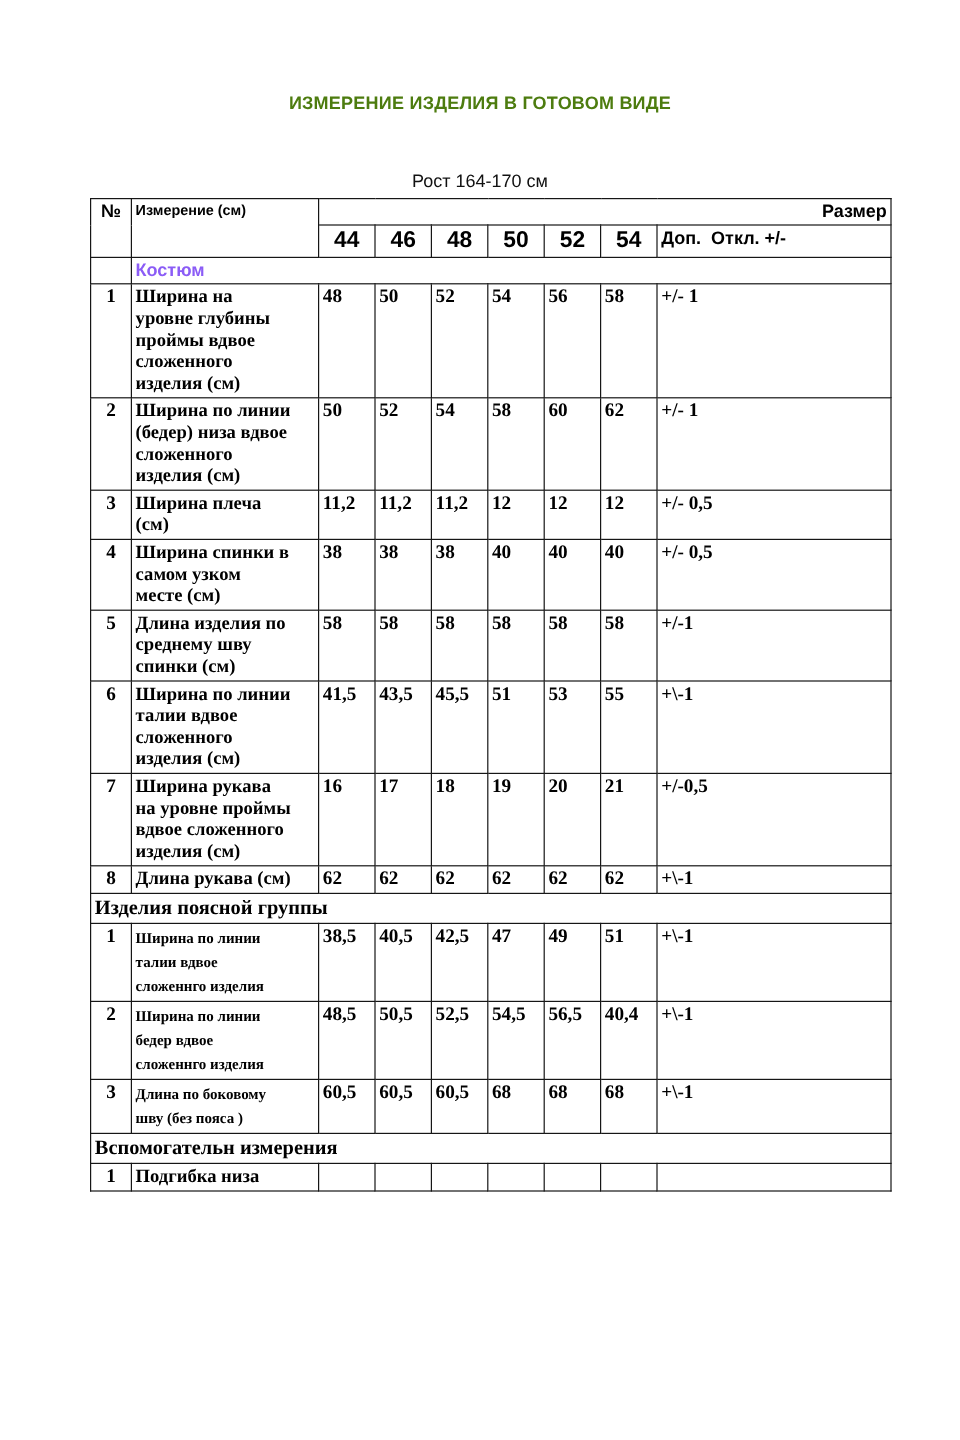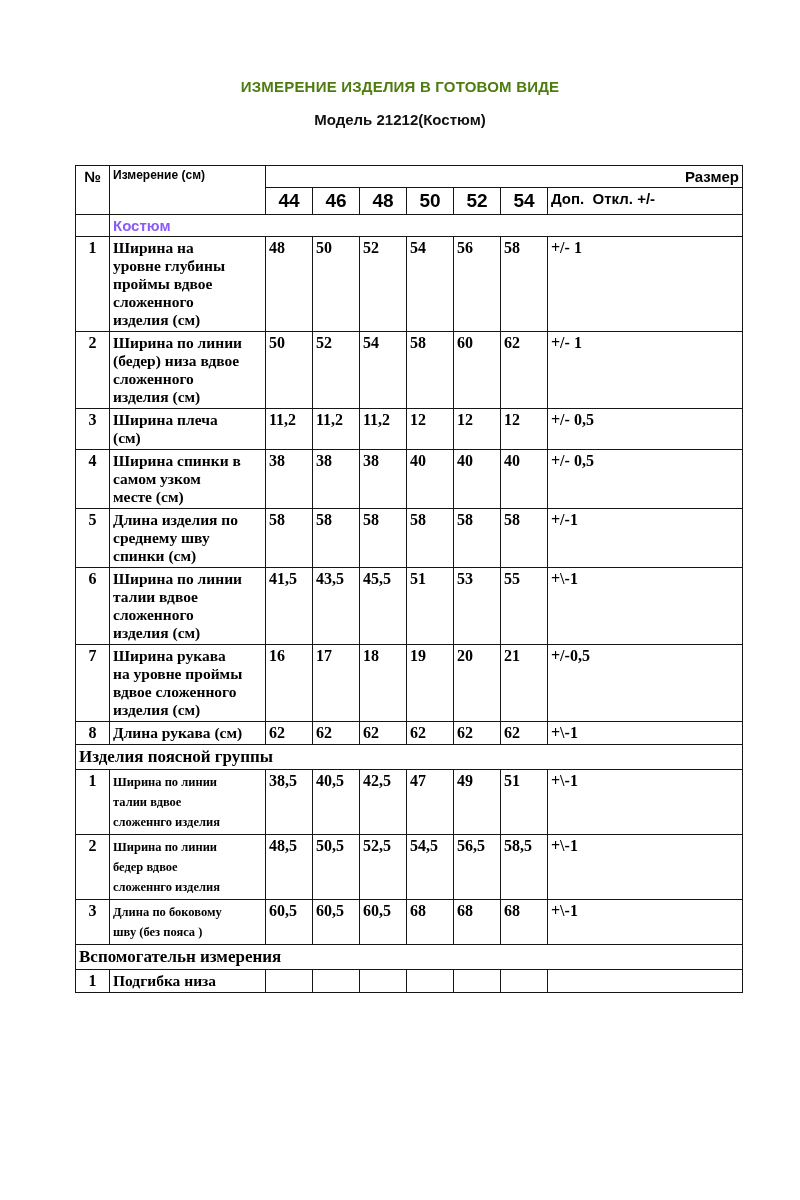--- a/index.html
+++ b/index.html
@@ -79,21 +79,21 @@
     font-size:16px;font-weight:bold;
     text-align:left;padding-left:8px;padding-top:3px;
   }
 </style>
 </head>
 <body>
 
 <div class="page">
 
   <div class="doc-title">ИЗМЕРЕНИЕ ИЗДЕЛИЯ В ГОТОВОМ ВИДЕ</div>
-  <div class="doc-subtitle">Модель 21212(Костюм)</div>
+  <div class="doc-height">Рост 164-170 см</div>
 
   <table class="meas">
     <colgroup>
       <col style="width:34px">
         <col style="width:156px">
       <col style="width:47px">
         <col style="width:47px">
         <col style="width:47px">
       <col style="width:47px">
         <col style="width:47px">
@@ -257,21 +257,21 @@
     <tr>
       <td class="num">2</td>
       <td class="desc small">Ширина по линии
 бедер вдвое
 сложеннго изделия</td>
       <td class="val">48,5</td>
       <td class="val">50,5</td>
       <td class="val">52,5</td>
       <td class="val">54,5</td>
       <td class="val">56,5</td>
-      <td class="val">58,5</td>
+      <td class="val">40,4</td>
       <td class="tol">+\-1</td>
     </tr>
 
     <tr>
       <td class="num">3</td>
       <td class="desc small">Длина по боковому
 шву (без пояса )</td>
       <td class="val">60,5</td>
       <td class="val">60,5</td>
       <td class="val">60,5</td>

